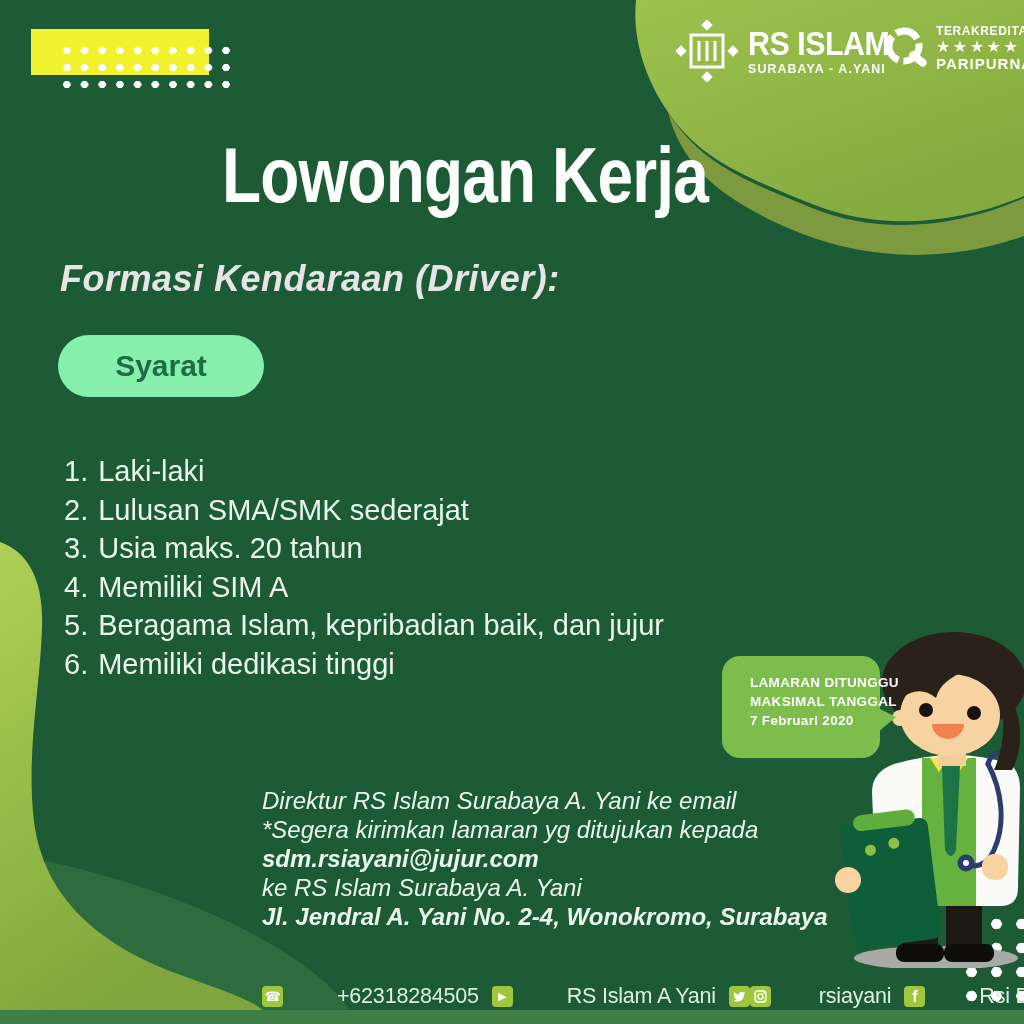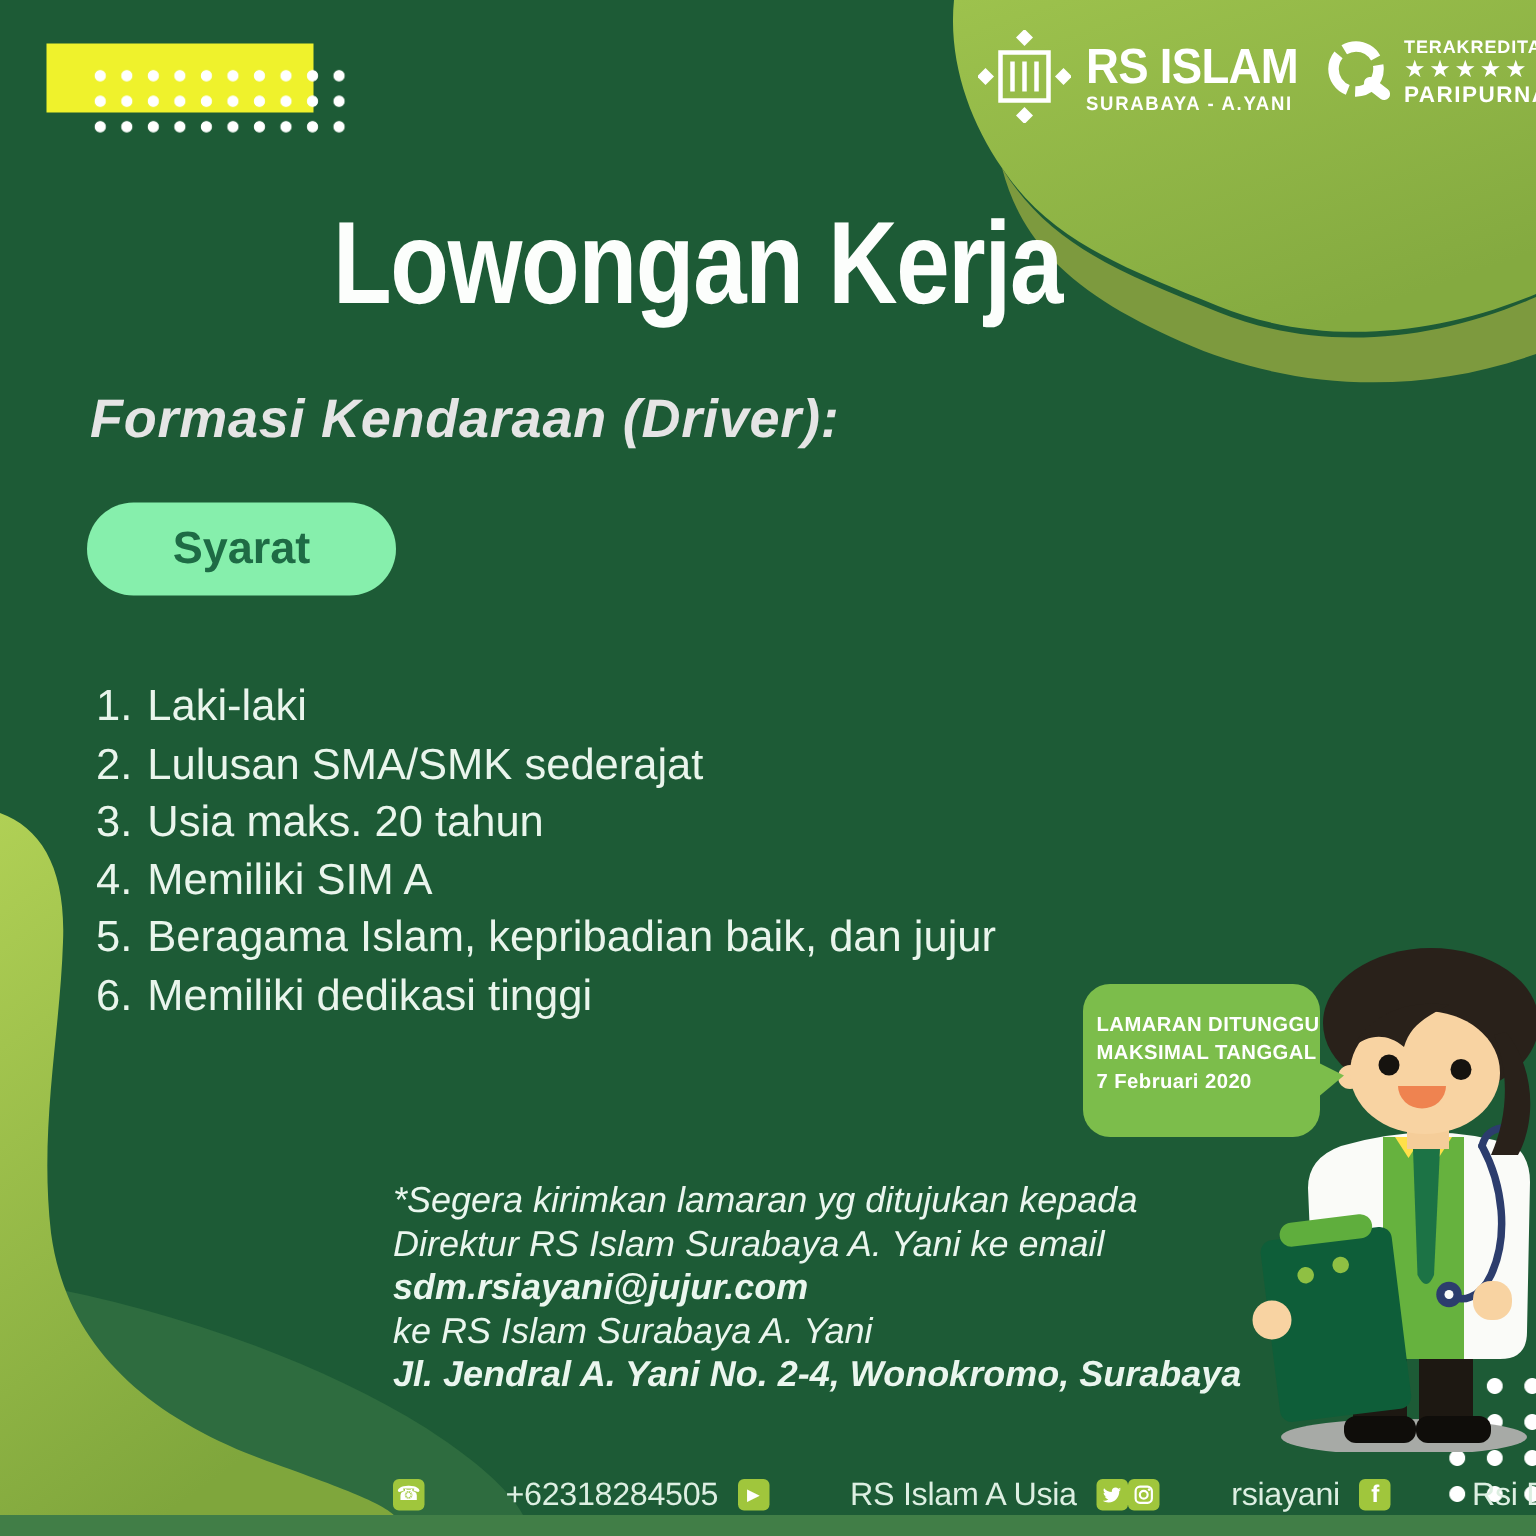--- a/index.html
+++ b/index.html
@@ -20,21 +20,21 @@
     background-image:radial-gradient(circle,#ffffff 3.5px,rgba(255,255,255,0) 4px);
     background-size:17.7px 17px;background-position:0 0;
   }
   .dots-br{
     left:956px;top:910px;width:72px;height:96px;
     background-image:radial-gradient(circle,#ffffff 5px,rgba(255,255,255,0) 5.6px);
     background-size:25px 24px;background-position:3px 2px;
   }
 
   
-  .logo-group{left:652px;top:20px;display:flex;align-items:center;gap:10px;color:#fff;}
+  .logo-group{left:676px;top:20px;display:flex;align-items:center;gap:10px;color:#fff;}
   .logo-text-name{font-size:33px;font-weight:700;letter-spacing:-.5px;line-height:34px;transform:scaleX(.92);transform-origin:left;}
   .logo-text-sub{font-size:13px;font-weight:700;letter-spacing:1.2px;line-height:15px;transform:scaleX(.95);transform-origin:left;}
   .badge-group{left:878px;top:22px;display:flex;align-items:center;gap:6px;color:#fff;}
   .badge-line1{font-size:12px;font-weight:700;letter-spacing:.6px;line-height:14px;}
   .badge-stars{font-size:16px;letter-spacing:2.5px;line-height:17px;}
   .badge-line2{font-size:15px;font-weight:700;letter-spacing:1px;line-height:17px;}
 
   
   .title{
     left:0;top:130px;width:930px;text-align:center;color:#fcfefc;
@@ -51,21 +51,21 @@
   .pill span{color:#1e6b45;font-size:30px;font-weight:700;}
 
   
   .reqs{left:64px;top:452px;list-style:none;margin:0;padding:0;}
   .reqs li{color:#e9f5ec;font-size:29px;line-height:38.5px;font-weight:400;display:flex;}
   .reqs .num{margin-right:10px;}
 
   
   .bubble{
     left:722px;top:656px;width:158px;height:102px;background:#7cbd4b;border-radius:18px;
-    padding:17px 10px 0 9px;color:#fff;
+    padding:17px 10px 0 28px;color:#fff;
   }
   .bubble::after{
     content:'';position:absolute;right:-16px;top:52px;width:0;height:0;
     border-top:9px solid transparent;border-bottom:15px solid transparent;border-left:18px solid #7cbd4b;
   }
   .bubble div{font-size:13.5px;font-weight:700;line-height:19px;letter-spacing:.3px;white-space:nowrap;}
 
   
   .note{left:262px;top:786px;color:#eaf6ee;font-size:24px;font-style:italic;line-height:29px;}
   .note .bold{font-weight:700;}
@@ -215,39 +215,39 @@
     <circle cx="20" cy="262" r="13" fill="#f8d3a2"></circle>
   </svg>
 
   <div class="abs bubble">
     <div>LAMARAN DITUNGGU</div>
     <div>MAKSIMAL TANGGAL</div>
     <div>7 Februari 2020</div>
   </div>
 
   <div class="abs note">
+    <div>Direktur RS Islam Surabaya A. Yani ke email</div>
     <div>*Segera kirimkan lamaran yg ditujukan kepada</div>
-    <div>Direktur RS Islam Surabaya A. Yani ke email</div>
     <div class="bold">sdm.rsiayani@jujur.com</div>
     <div>ke RS Islam Surabaya A. Yani</div>
     <div class="bold">Jl. Jendral A. Yani No. 2-4, Wonokromo, Surabaya</div>
   </div>
 
   <div class="abs footer">
     <div class="fgroup">
       <span class="ficon">
           <span class="glyph">☎</span>
         </span>
       <span class="flabel">+62318284505</span>
     </div>
     <div class="fgroup">
       <span class="ficon">
           <span class="glyph" style="font-size:11px">▶</span>
         </span>
-      <span class="flabel">RS Islam A Usia</span>
+      <span class="flabel">RS Islam A Yani</span>
     </div>
     <div class="fgroup" style="gap:0">
       <span class="ficon">
         <svg width="13" height="13" viewBox="0 0 24 24">
             <path fill="#fff" d="M23 5.1c-.8.4-1.7.6-2.6.8.9-.6 1.6-1.5 2-2.5-.9.5-1.9.9-2.9 1.1C18.6 3.5 17.4 3 16 3c-2.6 0-4.6 2.1-4.6 4.6 0 .4 0 .7.1 1.1-3.9-.2-7.3-2-9.6-4.8-.4.7-.6 1.5-.6 2.3 0 1.6.8 3 2.1 3.9-.8 0-1.5-.2-2.1-.6v.1c0 2.2 1.6 4.1 3.7 4.5-.4.1-.8.2-1.2.2-.3 0-.6 0-.9-.1.6 1.8 2.3 3.2 4.3 3.2-1.6 1.2-3.6 2-5.8 2-.4 0-.7 0-1.1-.1 2 1.3 4.5 2.1 7.1 2.1 8.5 0 13.2-7.1 13.2-13.2v-.6c.9-.7 1.7-1.5 2.4-2.5z"></path>
           </svg>
       </span>
       <span class="ficon">
         <svg width="13" height="13" viewBox="0 0 18 18">
             <rect x="1.5" y="1.5" width="15" height="15" rx="4" fill="none" stroke="#fff" stroke-width="2"></rect>

